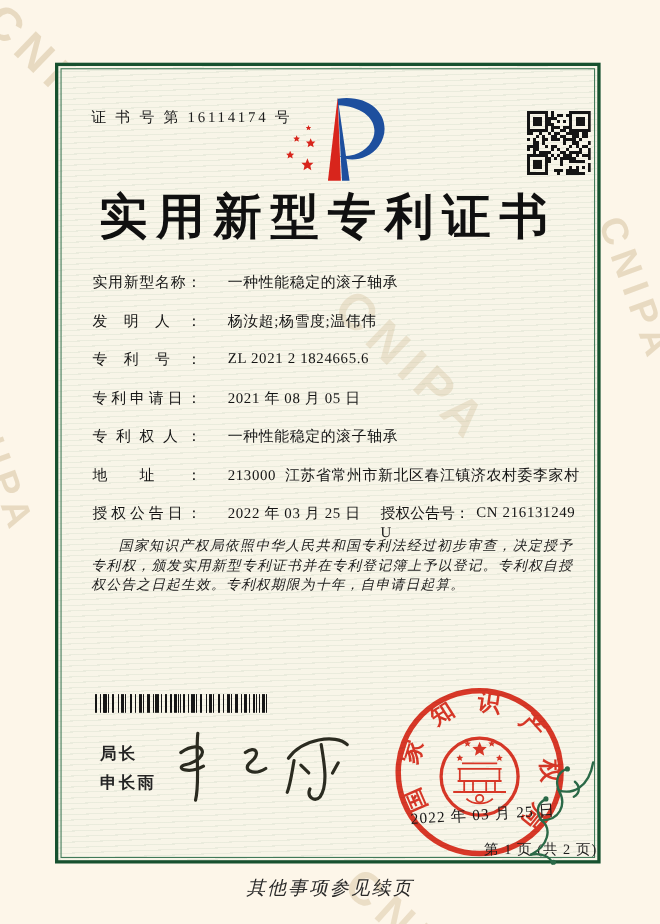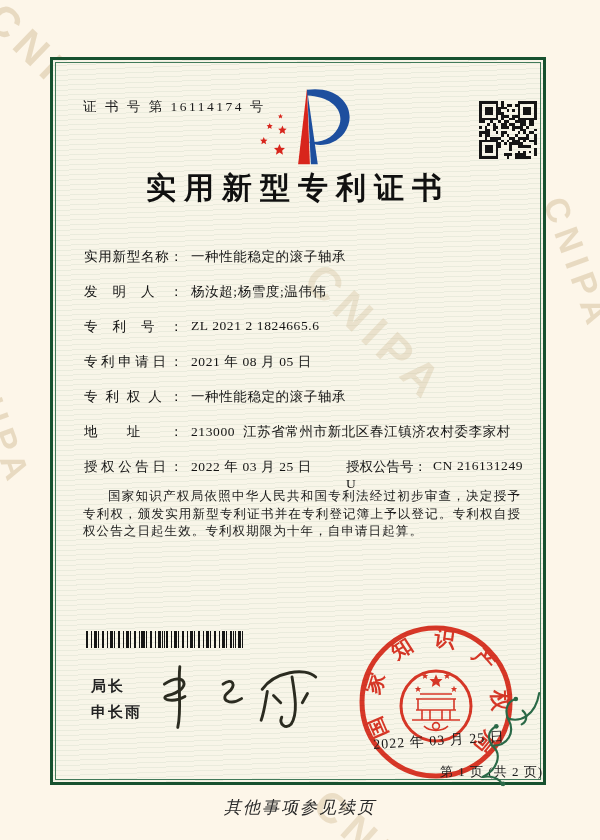--- a/index.html
+++ b/index.html
@@ -30,37 +30,37 @@
     content:''; position:absolute; inset:2px;
     border:1px solid #417a59; pointer-events:none;
   }
   .wm4{left:278px; top:192px; font-size:46px; transform:rotate(44deg); color:rgba(209,188,150,.34);}
   
   .certno{position:absolute; left:30px; top:38px; font-size:13.5px; letter-spacing:2.5px; color:#1c1c1c;}
   .logo{position:absolute; left:198px; top:26px; width:108px; height:86px;}
   .qr{position:absolute; left:426px; top:41px; width:58px; height:58px;}
   .title{
     position:absolute; left:0; top:108px; width:100%;
-    text-align:center; font-size:30px; font-weight:bold; letter-spacing:8px; color:#101010;
+    text-align:center; font-size:44px; font-weight:bold; letter-spacing:8px; color:#101010;
   }
   
   .fields{position:absolute; left:31px; top:188px; width:452px;}
   .frow{position:relative; height:35px; font-size:13.5px; white-space:nowrap; color:#141414;}
   .flabel{
-    display:inline-block; width:99px; margin-right:8px;
+    display:inline-block; width:99px; margin-right:24px;
     text-align:justify; text-align-last:justify; vertical-align:top;
   }
   .fvalue{letter-spacing:.6px; white-space:pre-wrap;}
   .fpair-right{position:absolute; left:238px; top:0; white-space:nowrap;margin-left:24px;}
   .fpair-right .flabel{width:auto; margin-right:6px; text-align:left; text-align-last:auto;}
   
   .body-text{
     position:absolute; left:30px; top:428px; width:438px;
     font-size:12.5px; line-height:17.5px; letter-spacing:1.1px;
-    color:#1b1b1b; text-align:justify;
+    font-style:italic; color:#1b1b1b; text-align:justify;
   }
   .body-text p{margin:0 0 6px 0; text-indent:2em;}
   
   .barcode{
     position:absolute; left:33px; top:571px; width:160px; height:17px;
     background-image:
       repeating-linear-gradient(90deg,#151515 0 2px,transparent 2px 5px,#151515 5px 6px,transparent 6px 8px,#151515 8px 11px,transparent 11px 12px,#151515 12px 13px,transparent 13px 16px),
       repeating-linear-gradient(90deg,transparent 0 9px,#151515 9px 10px,transparent 10px 23px);
   }
   

